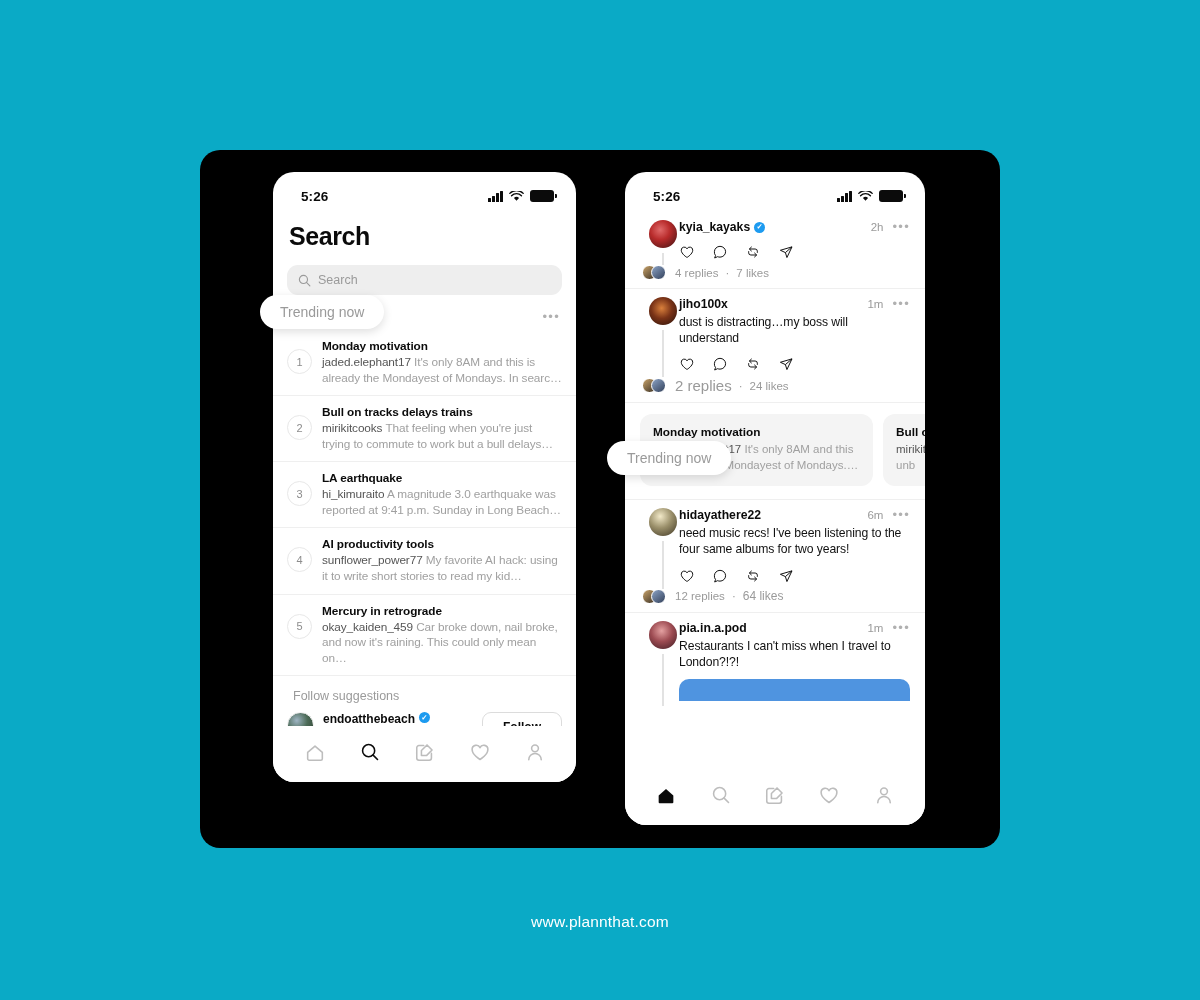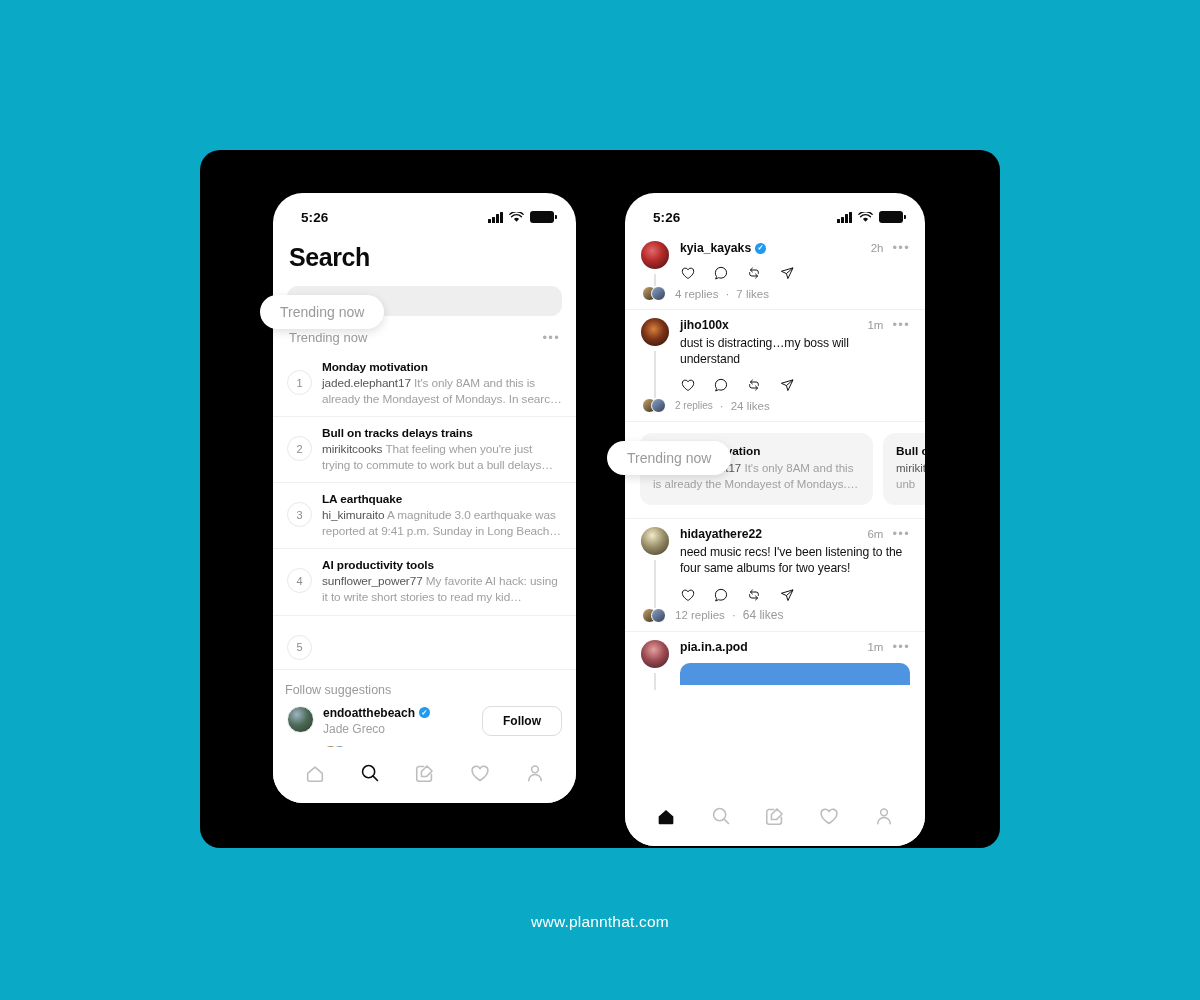--- a/index.html
+++ b/index.html
@@ -16,23 +16,22 @@
     left: 200px; top: 150px;
     width: 800px; height: 698px;
     background: #000000;
     border-radius: 20px;
   }
 
   
   .phone {
     position: absolute;
     background: #ffffff;
-    border-radius: 30px;
+    border-radius: 21px;
     overflow: hidden;
-    margin-top: 21px;
   }
   #phone-left  { left: 73px; top: 22px;  width: 303px; height: 610px; }
   #phone-right { left: 425px; top: 22px; width: 300px; height: 653px; }
 
   
   .statusbar {
     height: 40px;
     display: flex; align-items: center;
     justify-content: space-between;
     padding: 8px 22px 0 28px;
@@ -94,31 +93,31 @@
   .trend-title {
     font-size: 11.8px; font-weight: 700; color: #0b0b0b;
     margin-bottom: 2px; letter-spacing: -0.1px;
   }
   .trend-snippet {
     font-size: 11.8px; color: #a0a0a0; line-height: 1.32;
     letter-spacing: -0.1px;
   }
   .trend-snippet b { color: #555555; font-weight: 400; }
 
-  .follow-head { font-size: 12.5px; color: #9a9a9a; padding: 13px 16px 9px 12px; }
+  .follow-head { font-size: 12.5px; color: #9a9a9a; padding: 13px 16px 9px 20px; }
   .follow-row { display: flex; padding: 0 14px 0 14px; gap: 9px; }
   .follow-av {
     width: 27px; height: 27px; border-radius: 50%; flex: 0 0 auto;
     background: radial-gradient(circle at 35% 30%, #9fb5c4 0%, #4c6b57 45%, #2b3a2c 100%);
     border: 1px solid #eee;
   }
   .follow-mid { flex: 1 1 auto; min-width: 0; }
   .follow-name {
     font-size: 12px; font-weight: 700; color: #0b0b0b;
-    display: flex; align-items: center; gap: 4px;
+    display: flex; align-items: flex-start; gap: 4px;
   }
   .verified {
     width: 11px; height: 11px; border-radius: 50%; background: #1d9bf0;
     display: inline-flex; align-items: center; justify-content: center;
     color: #fff; font-size: 7.5px; line-height: 1; font-weight: 700;
   }
   .follow-real { font-size: 12px; color: #a0a0a0; margin-top: 2px; }
   .follow-count {
     display: flex; align-items: center; gap: 6px; margin-top: 9px;
     font-size: 11.5px; color: #555;
@@ -131,21 +130,21 @@
   .mini-av + .mini-av { margin-left: -6px; }
   .btn-follow {
     flex: 0 0 auto; align-self: flex-start;
     border: 1px solid #dcdcdc; border-radius: 9px;
     background: #fff; font-size: 12px; font-weight: 700; color: #0b0b0b;
     padding: 7px 20px; font-family: "Liberation Sans", sans-serif;
   }
 
   
   .feed { padding: 0 0 0 0; }
-  .post { display: flex; gap: 11px; padding: 8px 15px 0 16px; position: relative; }
+  .post { display: flex; gap: 2px; padding: 8px 15px 0 24px; position: relative; }
   .post-left { width: 28px; flex: 0 0 auto; display: flex; flex-direction: column; align-items: center; }
   .post-av { width: 28px; height: 28px; border-radius: 50%; flex: 0 0 auto; }
   .thread-line { width: 1.5px; background: #e2e2e2; flex: 1 1 auto; margin: 5px 0 0 0; }
   .post-main { flex: 1 1 auto; min-width: 0; padding-bottom: 5px; }
   .post-head { display: flex; align-items: center; }
   .post-user { font-size: 12.2px; font-weight: 700; color: #0b0b0b; }
   .post-head .verified { margin-left: 4px; }
   .post-meta { margin-left: auto; display: flex; align-items: center; gap: 9px; }
   .post-time { font-size: 11.5px; color: #9a9a9a; }
   .post-text {
@@ -268,20 +267,24 @@
         </div>
         <div class="trend-row">
           <div class="trend-rank">4</div>
      <div class="trend-body">
        <div class="trend-title">AI productivity tools</div>
        <div class="trend-snippet"><b>sunflower_power77</b><span> My favorite AI hack: using it to write short stories to read my kid…</span></div>
      </div>
         </div>
         <div class="trend-row">
           <div class="trend-rank">5</div>
+     <div class="trend-body">
+       <div class="trend-title">Mercury in retrograde</div>
+       <div class="trend-snippet"><b>okay_kaiden_459</b><span> Car broke down, nail broke, and now it's raining. This could only mean on…</span></div>
+     </div>
         </div>
       </div>
 
     <div class="follow-head">Follow suggestions</div>
     <div class="follow-row">
       <div class="follow-av"></div>
       <div class="follow-mid">
         <div class="follow-name">
           <span>endoatthebeach</span>
           <span class="verified">✓</span>
@@ -431,21 +434,21 @@
 
      </div>
         </div>
         <div class="foot-row divider">
           <span style="width:28px;display:flex;justify-content:center">
          <span class="mini-stack">
            <span class="mini-av" style="background:linear-gradient(140deg,#c9a36a,#3a3126)"></span>
            <span class="mini-av" style="background:linear-gradient(140deg,#8da4c6,#32405a)"></span>
          </span>
        </span>
-       <span style="font-size:10px;color:#9a9a9a">2 replies</span>
+       <span style="font-size:15px;color:#9a9a9a">2 replies</span>
        <span style="font-size:11.5px;color:#9a9a9a">·</span>
        <span style="font-size:11.5px;color:#9a9a9a">24 likes</span>
         </div>
         <div class="cards-strip divider">
           <div class="tcard">
          <div class="tcard-title">Monday motivation</div>
          <div class="tcard-snippet"><b>jaded.elephant17</b><span> It's only 8AM and this is already the Mondayest of Mondays.…</span></div>
        </div>
           <div class="tcard partial">
          <div class="tcard-title">Bull on</div>
@@ -505,20 +508,21 @@
      </div>
      <div class="post-main">
        <div class="post-head">
          <span class="post-user">pia.in.a.pod</span>
 
          <span class="post-meta">
            <span class="post-time">1m</span>
            <span class="dots">•••</span>
          </span>
        </div>
+       <div class="post-text">Restaurants I can't miss when I travel to London?!?!</div>
 
        <div class="blue-block" style="background:#4F94E0"></div>
      </div>
         </div>
       </div>
 
     <div class="navbar" id="right-nav">
         <div class="nav-item">
           <span><svg width="22" height="22" viewBox="0 0 24 24">
               <path d="M4 12.5 L12 5.5 L20 12.5 V20 a1 1 0 0 1 -1 1 H5 a1 1 0 0 1 -1 -1 Z" fill="#0b0b0b"></path>

